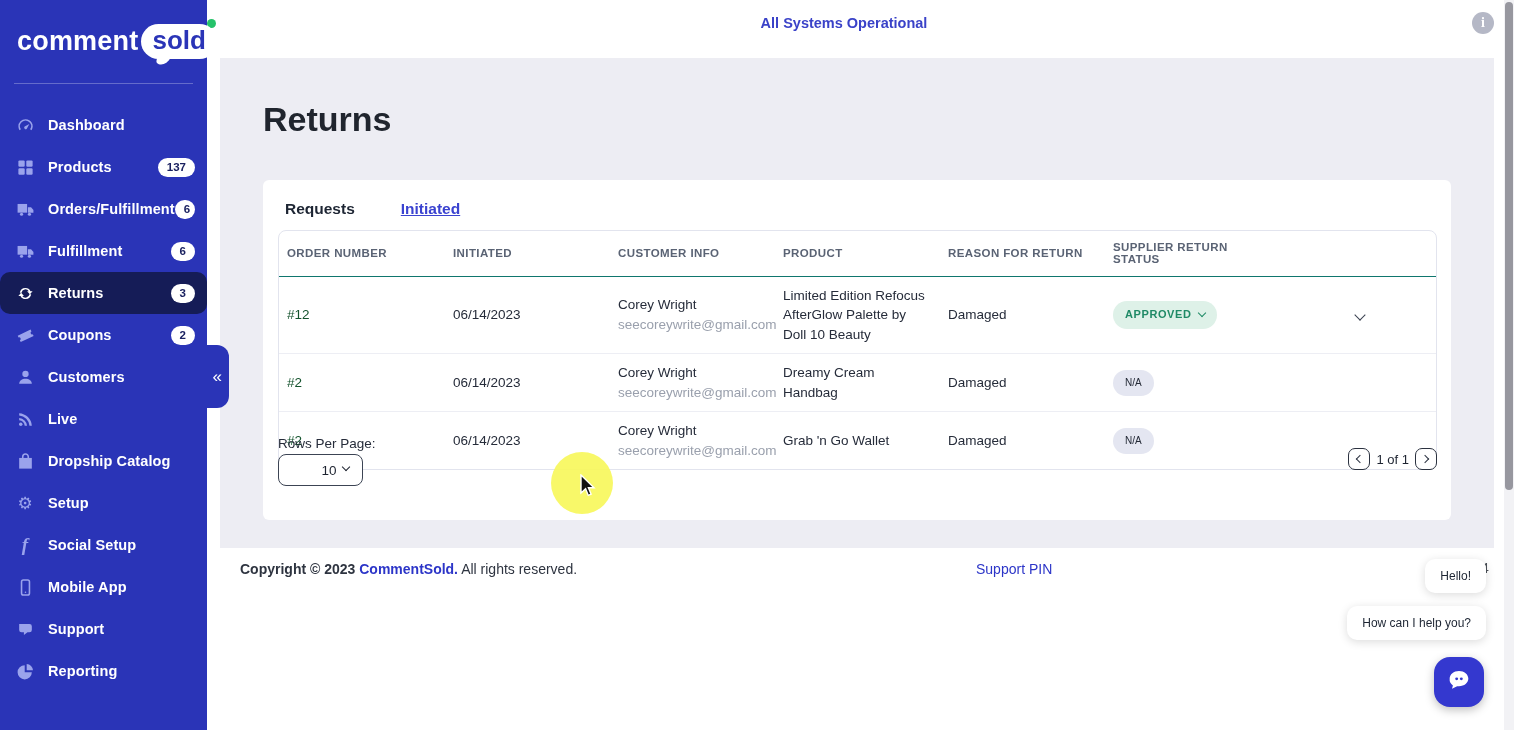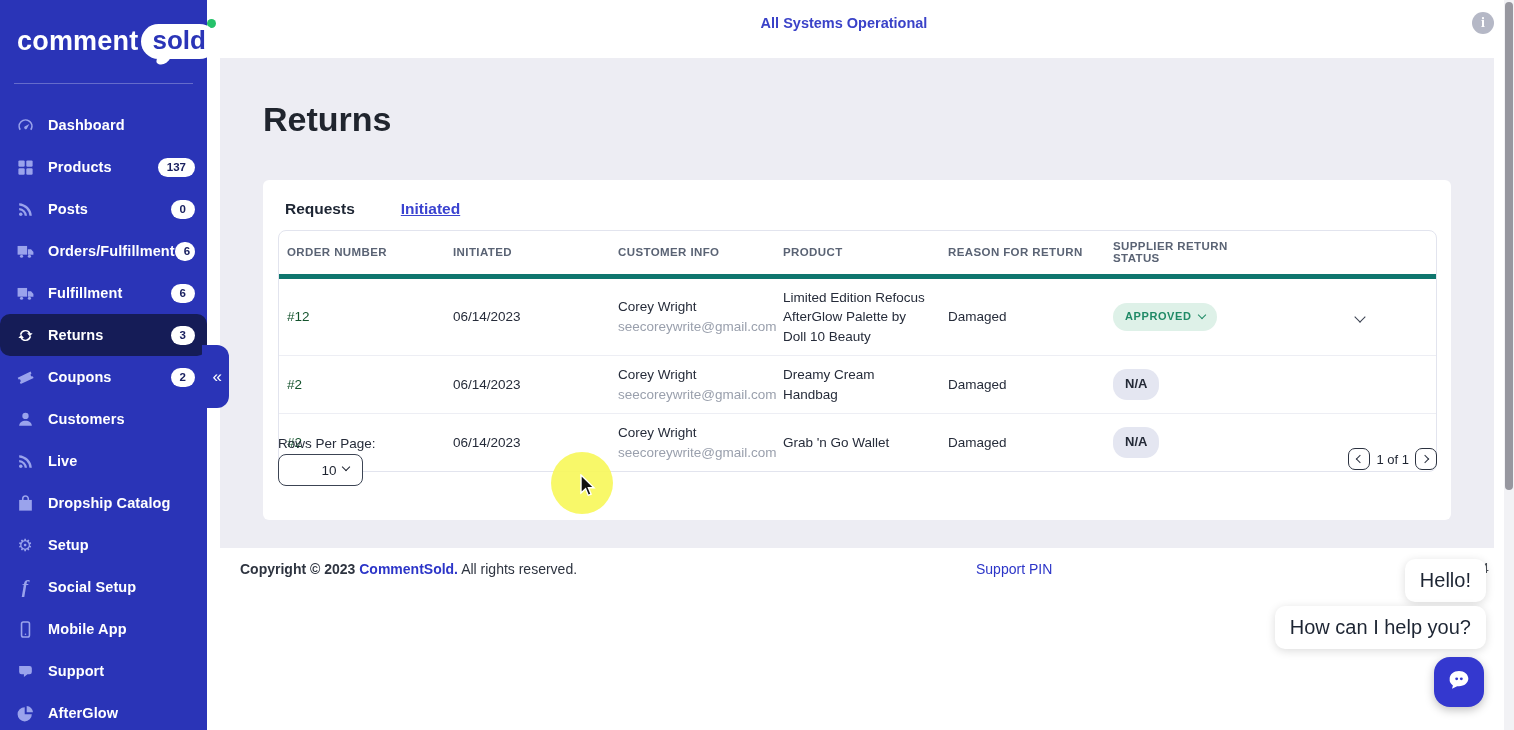--- a/index.html
+++ b/index.html
@@ -37,28 +37,28 @@
 
   
   .card { position:absolute; left:43px; top:122px; width:1188px; height:340px; background:#fff; border-radius:6px; }
   .tabs { display:flex; gap:46px; padding:20px 0 0 22px;align-items:center; }
   .tab { font-size:15.5px; cursor:pointer; }
   .tab.current { color:#1d2533; font-weight:700; }
   .tab.link { color:#3b43d0; font-weight:600; text-decoration:underline; }
 
   .table-wrap { position:absolute; left:15px; top:50px; width:1159px; border:1px solid #e2e4ee; border-radius:8px; overflow:hidden; }
   table { width:100%; border-collapse:collapse; table-layout:fixed; }
-  th { height:45px; text-align:left; padding:0 10px 0 8px; font-size:11.5px; font-weight:700; color:#5a6374; letter-spacing:.4px; border-bottom:5px solid #0f766e; }
+  th { height:45px; text-align:left; padding:0 10px 0 8px; font-size:11.5px; font-weight:700; color:#5a6374; letter-spacing:.4px; border-bottom:1px solid #0f766e; }
   td { padding:9px 10px 9px 8px; font-size:13.5px; color:#262c3a; border-bottom:1px solid #edeef4; vertical-align:middle; line-height:1.45; }
   tr:last-child td { border-bottom:none; }
   .order-link { color:#14532d; text-decoration:none; cursor:pointer; }
   .cust-email { color:#9aa0ad; }
   .pill { display:inline-flex; align-items:center; gap:7px; border-radius:14px; padding:6px 12px; cursor:default; }
   .pill.approved { background:#def1e8; color:#1f8a66; font-size:11px; font-weight:700; letter-spacing:.6px; cursor:pointer; }
-  .pill.na { background:#e4e6f1; color:#232936; font-size:13px; font-weight:700; }
+  .pill.na { background:#e4e6f1; color:#232936; font-size:10px; font-weight:400; }
   .chev { display:inline-block; width:6px; height:6px; border-right:1.7px solid currentColor; border-bottom:1.7px solid currentColor; transform:rotate(45deg); margin-top:-3px; }
   .expand-chev { display:inline-block; width:8px; height:8px; border-right:1.7px solid #3a4150; border-bottom:1.7px solid #3a4150; transform:rotate(45deg); cursor:pointer; }
 
   .rpp-label { position:absolute; left:15px; top:256px; font-size:13.5px; color:#262c3a; }
   .rpp-select { position:absolute; left:15px; top:274px; width:85px; height:32px; border:1.3px solid #3c4454; border-radius:8px; background:#fff; display:flex; align-items:center; padding-left:17px; font-size:13.5px; color:#1d2330; cursor:pointer;justify-content:center; }
   .rpp-select .chev { position:absolute; right:13px; top:12px; color:#1d2330; }
   .pagination { position:absolute; right:14px; top:268px; display:flex; align-items:center; gap:6px; }
   .page-btn { width:22px; height:22px; border:1.3px solid #2b3240; border-radius:7px; background:#fff; display:flex; align-items:center; justify-content:center; cursor:pointer; }
   .chev-left { display:inline-block; width:6px; height:6px; border-left:1.6px solid #2b3240; border-bottom:1.6px solid #2b3240; transform:rotate(45deg); margin-left:2px; }
   .chev-right { display:inline-block; width:6px; height:6px; border-right:1.6px solid #2b3240; border-top:1.6px solid #2b3240; transform:rotate(45deg); margin-right:2px; }
@@ -70,21 +70,21 @@
 
   
   .footer { position:absolute; left:207px; top:548px; width:1307px; height:182px; background:#fff; }
   .copyright { position:absolute; left:13px; top:13px; font-size:14px; color:#2e3440;margin-left:20px; }
   .copy-bold { font-weight:700; }
   .brand-link { color:#2c35c8; font-weight:700; text-decoration:none; cursor:pointer; }
   .support-pin { position:absolute; left:769px; top:13px; font-size:14px; color:#2c35c8; cursor:pointer; }
   .partial-num { position:absolute; left:1481px; top:560px; font-size:14px; color:#4a4f57; z-index:29; }
 
   
-  .chat-bubble { position:absolute; background:#fff; border-radius:10px; box-shadow:0 2px 10px rgba(0,0,0,.14); padding:10px 15px; font-size:20px; color:#1d2533; z-index:30; }
+  .chat-bubble { position:absolute; background:#fff; border-radius:10px; box-shadow:0 2px 10px rgba(0,0,0,.14); padding:10px 15px; font-size:12px; color:#1d2533; z-index:30; }
   .bubble-hello { right:28px; top:559px; }
   .bubble-question { right:28px; top:606px; }
   .chat-button { position:absolute; right:30px; top:657px; width:50px; height:50px; border-radius:16px; background:#3438cf; box-shadow:0 3px 10px rgba(0,0,0,.25); display:flex; align-items:center; justify-content:center; cursor:pointer; z-index:30; }
 
   
   .scroll-track { position:absolute; right:0; top:0; width:10px; height:730px; background:#f2f2f5; z-index:40; }
   .scroll-thumb { position:absolute; right:1px; top:2px; width:8px; height:488px; background:#97979f; border-radius:4px; cursor:grab; }
 </style>
 </head>
 <body>
@@ -113,31 +113,20 @@
             <rect x="3" y="3" width="8" height="8" rx="1.5"></rect>
             <rect x="13" y="3" width="8" height="8" rx="1.5"></rect>
             <rect x="3" y="13" width="8" height="8" rx="1.5"></rect>
             <rect x="13" y="13" width="8" height="8" rx="1.5"></rect>
           </svg>
         </span>
       <span class="nav-label">Products</span>
       <span class="nav-badge">137</span>
     </div>
 
-    <div class="nav-item">
-      <span class="nav-icon">
-          <svg viewBox="0 0 24 24">
-            <path d="M4 4a17 17 0 0 1 16 16h-3A14 14 0 0 0 4 7z"></path>
-            <path d="M4 10a11 11 0 0 1 10 10h-3a8 8 0 0 0-7-7z"></path>
-            <circle cx="6" cy="18" r="2.2"></circle>
-          </svg>
-        </span>
-      <span class="nav-label">Posts</span>
-      <span class="nav-badge">0</span>
-    </div>
 
     <div class="nav-item">
       <span class="nav-icon">
           <svg viewBox="0 0 24 24">
             <path d="M2 5h12v11H2z"></path>
             <path d="M15 9h4l3 3.5V16h-7z"></path>
             <circle cx="7" cy="18" r="2"></circle>
             <circle cx="17" cy="18" r="2"></circle>
           </svg>
         </span>
@@ -241,21 +230,21 @@
       <span class="nav-label">Support</span>
     </div>
 
     <div class="nav-item">
       <span class="nav-icon">
           <svg viewBox="0 0 24 24">
             <path d="M11 4a9 9 0 1 0 9 9h-9z"></path>
             <path d="M13.5 2.5a8.5 8.5 0 0 1 8 8h-8z"></path>
           </svg>
         </span>
-      <span class="nav-label">AfterGlow</span>
+      <span class="nav-label">Reporting</span>
     </div>
 
   </div>
 </div>
 
 <div class="collapse-tab">
   <span>«</span>
 </div>
 
 <div class="main-bg"></div>

